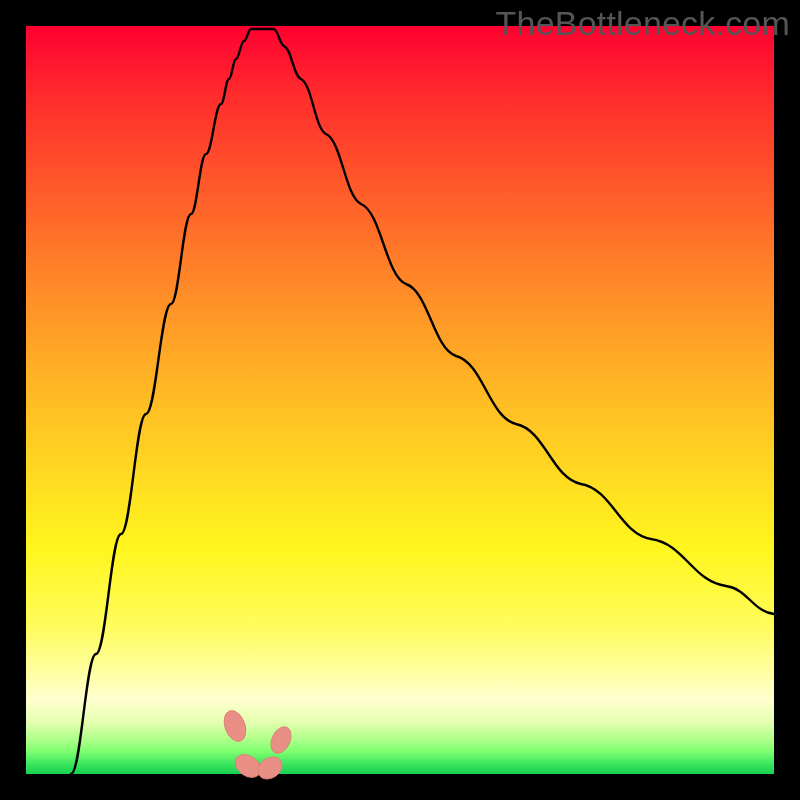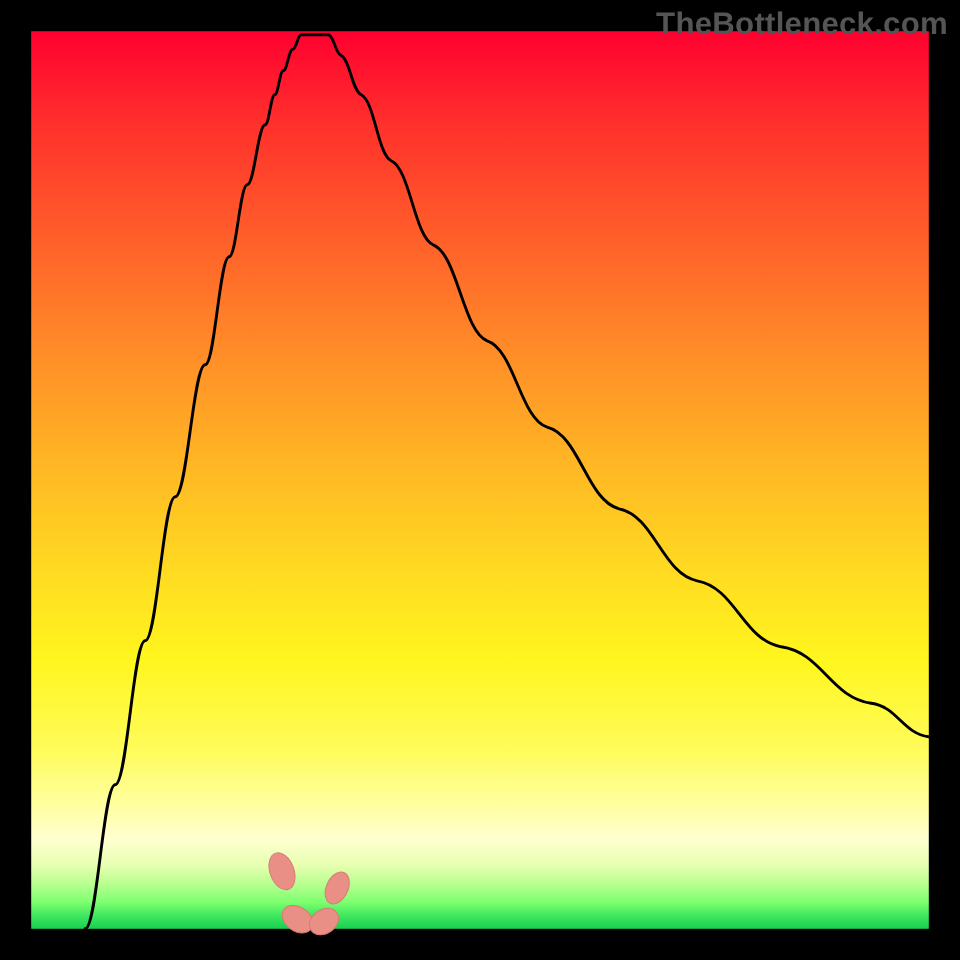--- a/index.html
+++ b/index.html
@@ -32,22 +32,22 @@
       #b8ff90 95%,
       #7fff70 97%,
       #40e860 98.5%,
       #17d050 100%
     );
   }
   .watermark {
     position: absolute;
     top: 4px;
     right: 10px;
-    font-size: 26px;
-    font-weight: 700;
+    font-size: 34px;
+    font-weight: 400;
     color: #555;
     letter-spacing: 0.2px;
     user-select: none;
   }
   svg.curve {
     position: absolute;
     left: 0;
     top: 0;
     width: 748px;
     height: 748px;

